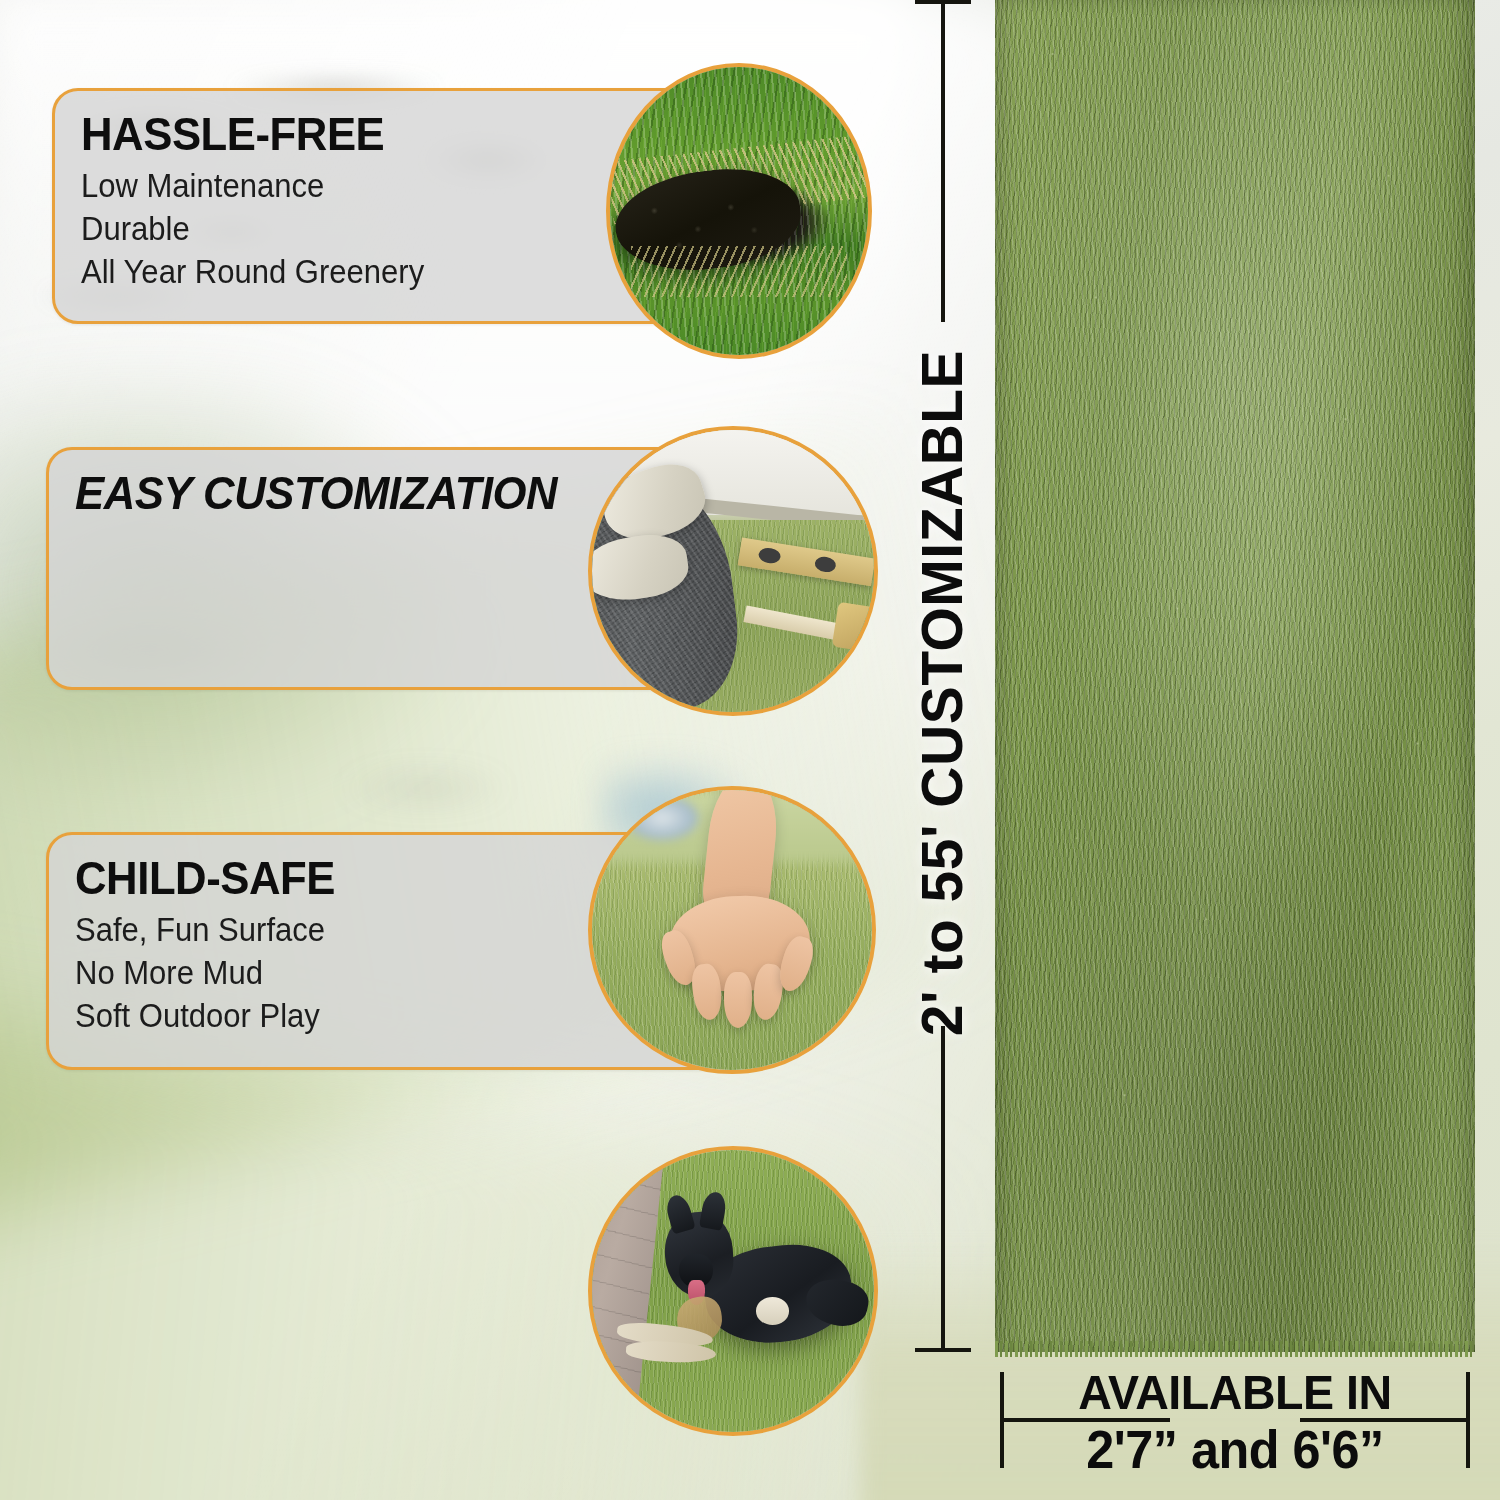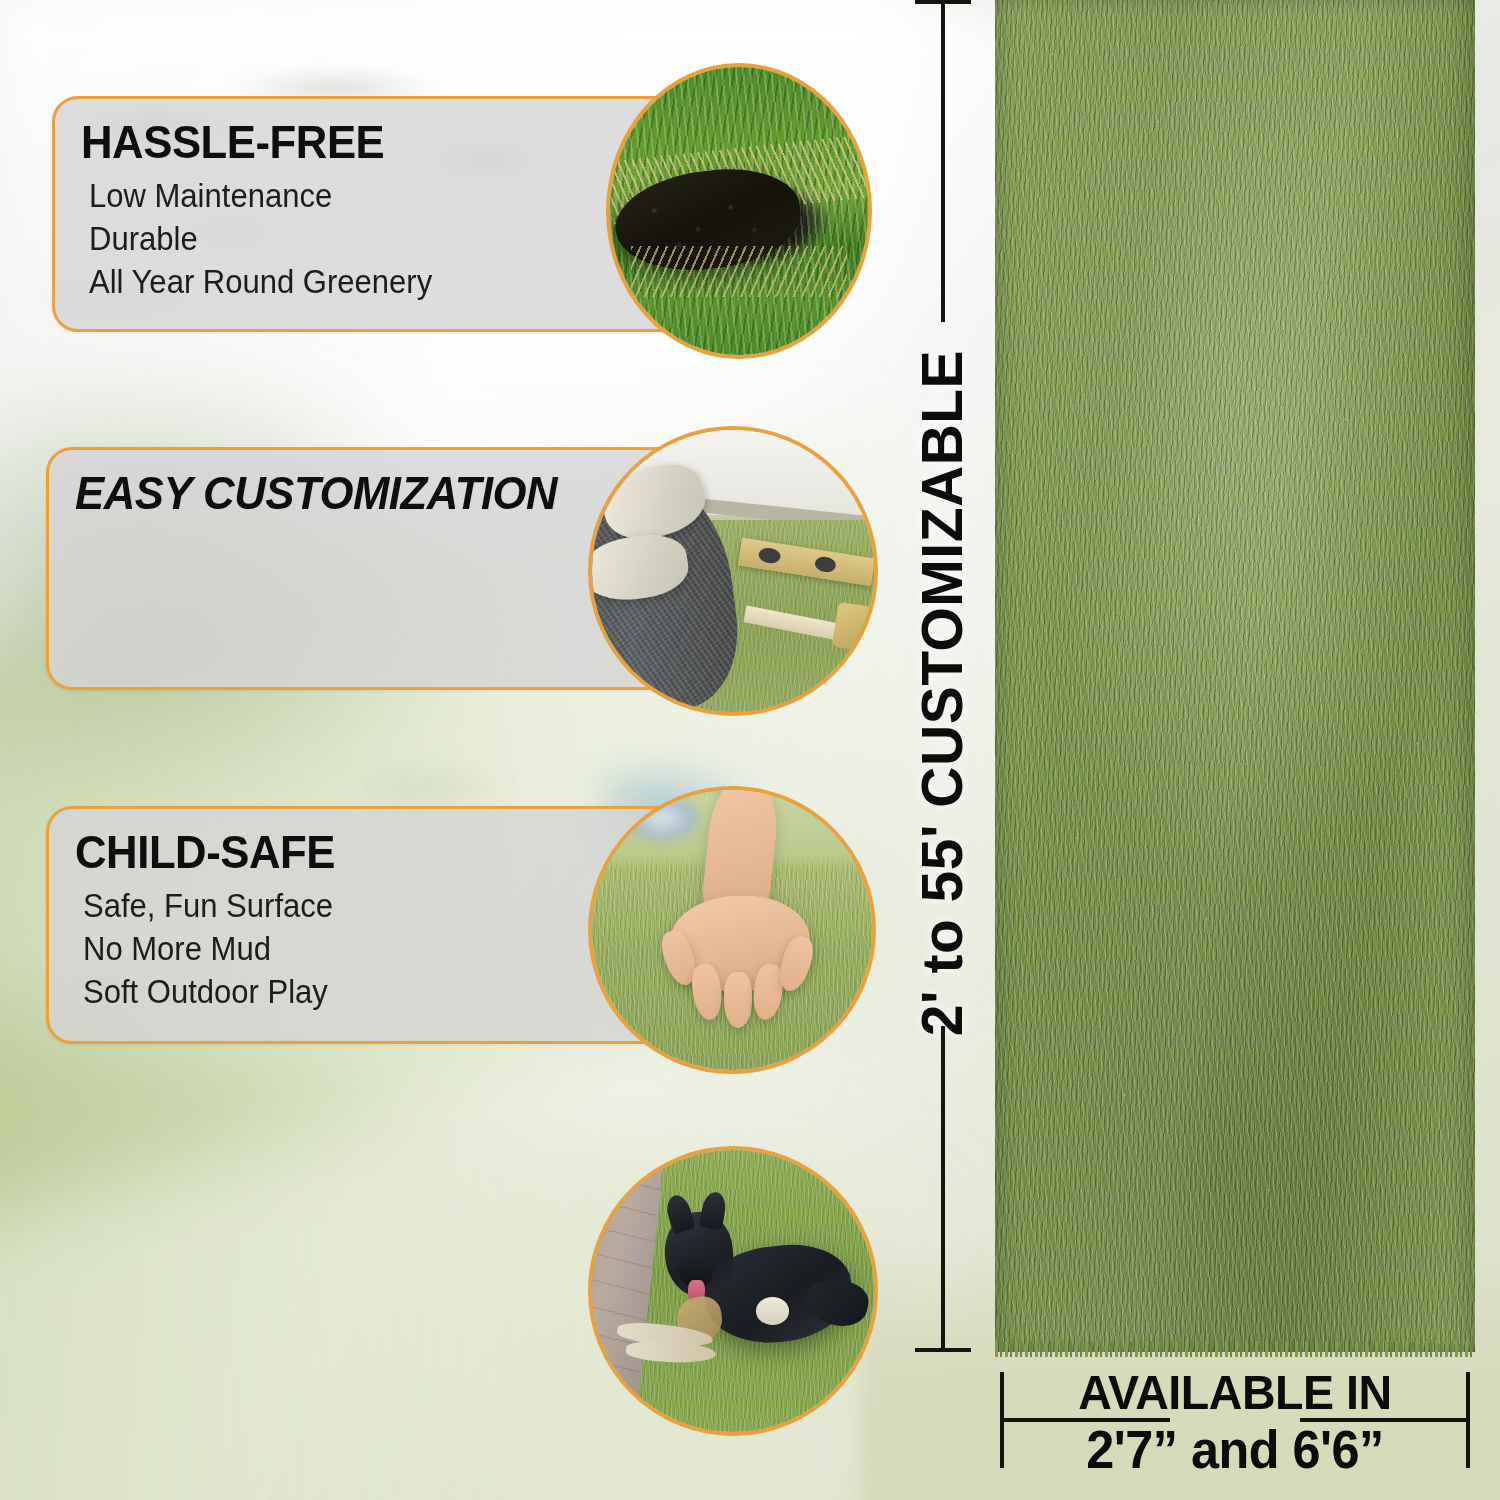--- a/index.html
+++ b/index.html
@@ -143,21 +143,21 @@
     font-family:"Liberation Sans", sans-serif;
     font-weight:bold;
     font-size:47px;
     letter-spacing:-0.5px;
     color:#0e0e0e;
     line-height:1.06;
     transform:scaleX(.93);
     transform-origin:left center;
     white-space:nowrap;
   }
-  .card ul{margin:8px;padding:0;list-style:none;}
+  .card ul{margin:0;padding:0;list-style:none;}
   .card li{
     font-family:"Liberation Sans", sans-serif;
     font-size:33px;
     color:#1c1c1c;
     line-height:1.30;
     transform:scaleX(.94);
     transform-origin:left center;
     white-space:nowrap;
   }
 
@@ -411,21 +411,21 @@
     <div class="bg-dapple"></div>
     <div class="bg-toy"></div>
     <div class="bg-olive"></div>
   </div>
 
   <div class="turf">
     <div class="turf-speck"></div>
     <div class="turf-bottom-fray"></div>
   </div>
 
-  <div class="card" style="left:52px;top:96px;width:690px;height:236px;">
+  <div class="card" style="left:52px;top:88px;width:690px;height:236px;">
     <h2>HASSLE-FREE</h2>
     <ul>
       <li>Low Maintenance</li>
       <li>Durable</li>
       <li>All Year Round Greenery</li>
     </ul>
   </div>
   <div class="circle" style="left:606px;top:63px;width:266px;height:296px;">
     <div class="photo ph-turfroll">
       <div class="blades"></div>
@@ -445,21 +445,21 @@
       <div class="lawn"></div>
       <div class="roll"></div>
       <div class="glove1"></div>
       <div class="glove2"></div>
       <div class="level"></div>
       <div class="tape"></div>
       <div class="tapebody"></div>
     </div>
   </div>
 
-  <div class="card" style="left:46px;top:806px;width:690px;height:238px;">
+  <div class="card" style="left:46px;top:832px;width:690px;height:238px;">
     <h2>CHILD-SAFE</h2>
     <ul>
       <li>Safe, Fun Surface</li>
       <li>No More Mud</li>
       <li>Soft Outdoor Play</li>
     </ul>
   </div>
   <div class="circle" style="left:588px;top:786px;width:288px;height:288px;">
     <div class="photo ph-child">
       <div class="lawn"></div>

